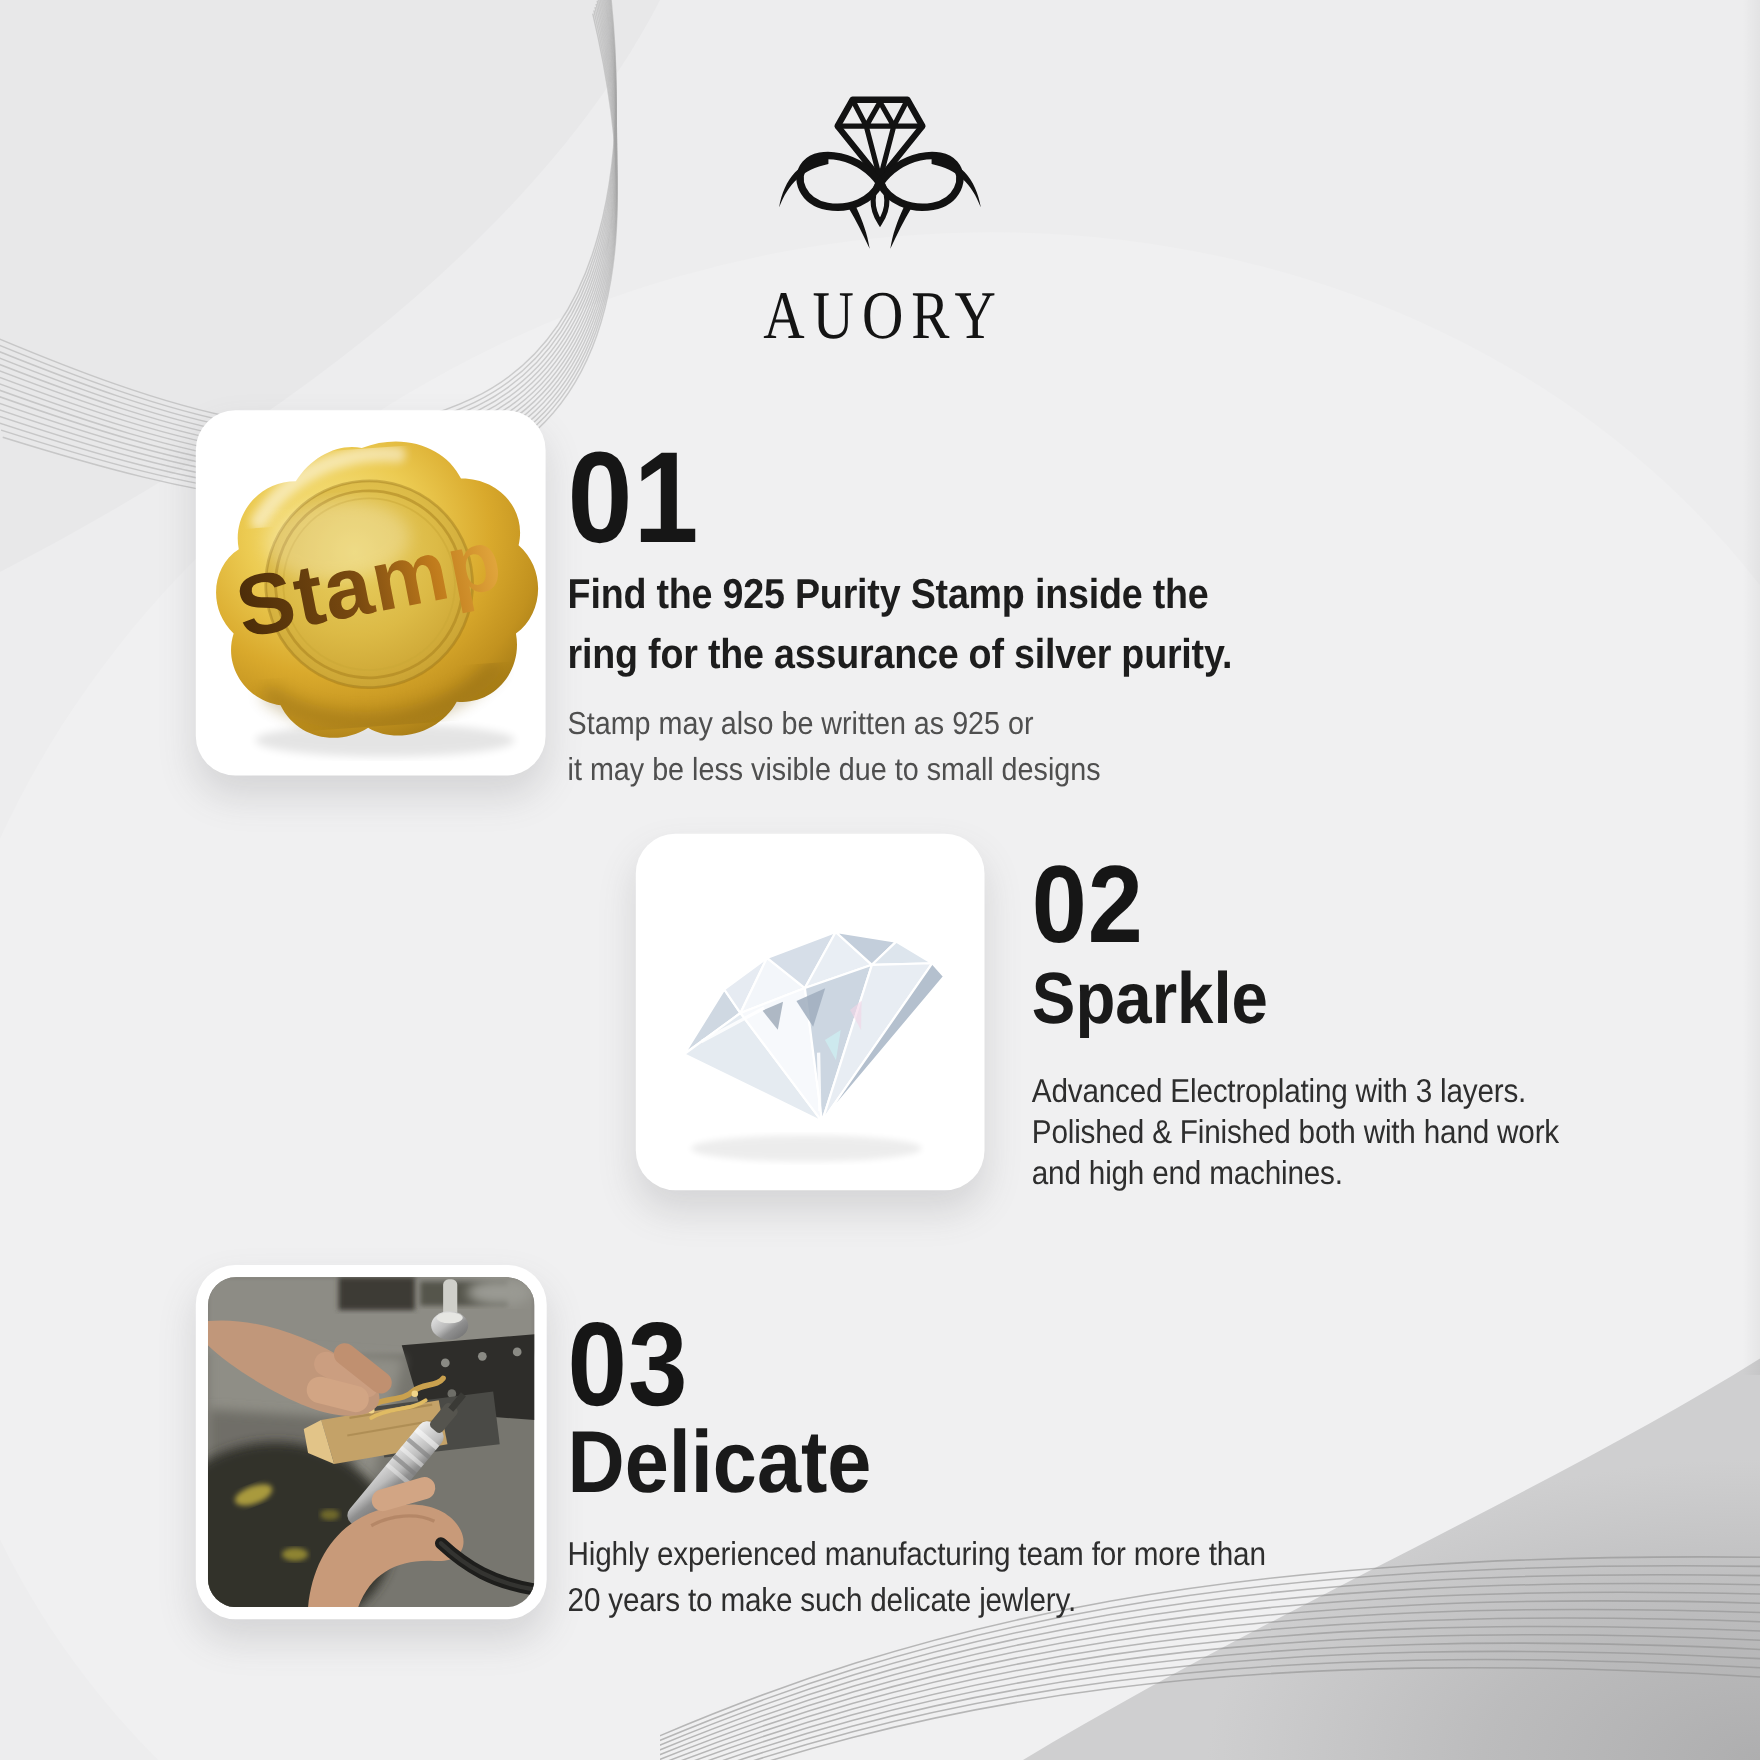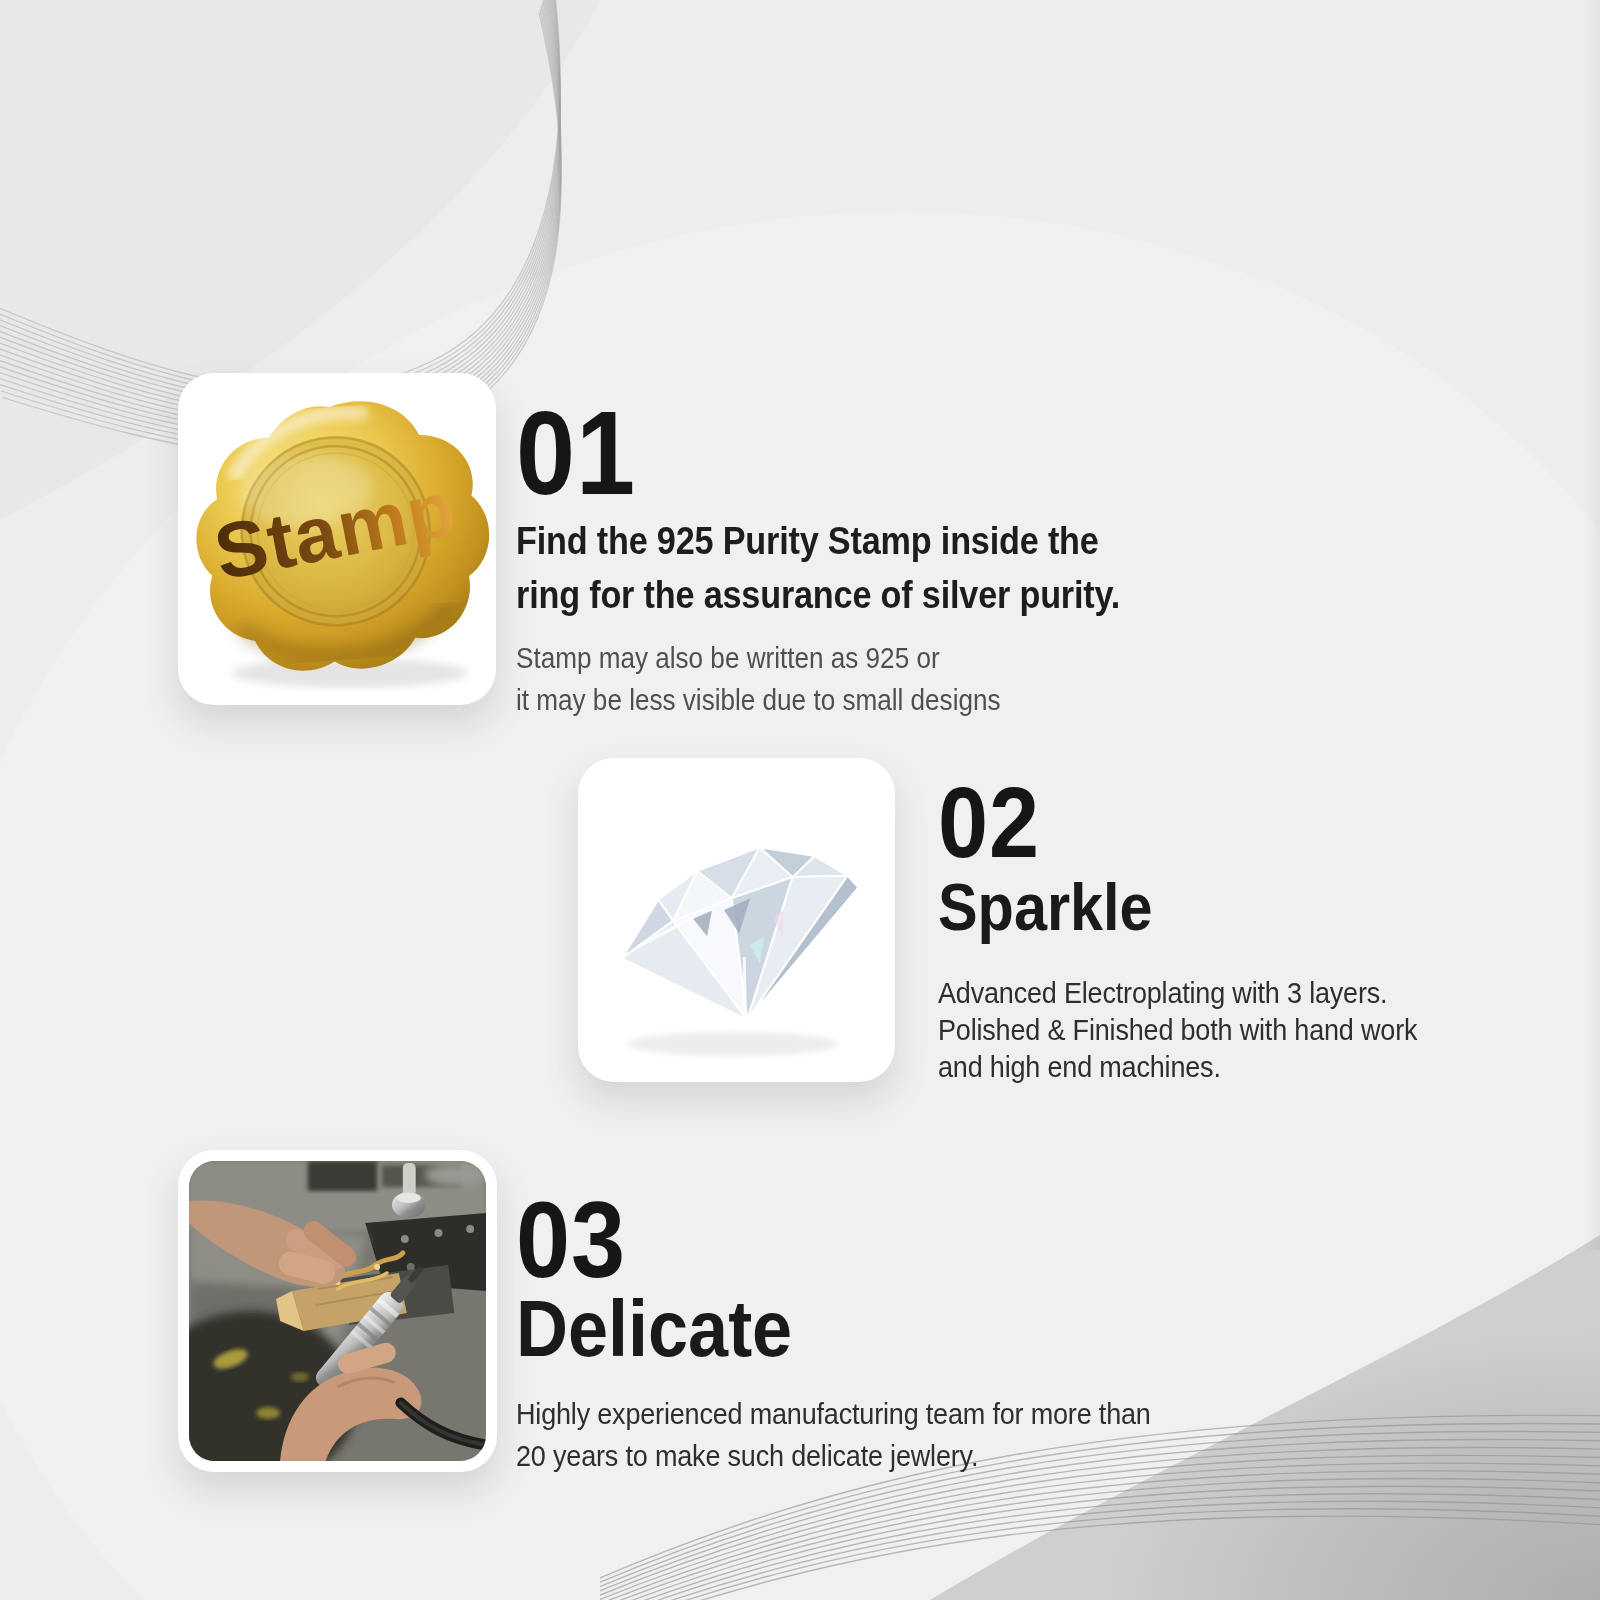--- a/index.html
+++ b/index.html
@@ -120,20 +120,36 @@
       <path class="wave-template" d="M-30 255 C 240 135 520 72 1030 80" fill="none" stroke="#909090" stroke-width="1.4" opacity="0.6" transform="translate(0 51) rotate(1.32 1030 80)"></path>
       <path class="wave-template" d="M-30 255 C 240 135 520 72 1030 80" fill="none" stroke="#909090" stroke-width="1.4" opacity="0.6" transform="translate(0 59.5) rotate(1.54 1030 80)"></path>
       <path class="wave-template" d="M-30 255 C 240 135 520 72 1030 80" fill="none" stroke="#909090" stroke-width="1.4" opacity="0.6" transform="translate(0 68) rotate(1.76 1030 80)"></path>
       <path class="wave-template" d="M-30 255 C 240 135 520 72 1030 80" fill="none" stroke="#909090" stroke-width="1.4" opacity="0.6" transform="translate(0 76.5) rotate(1.98 1030 80)"></path>
       <path class="wave-template" d="M-30 255 C 240 135 520 72 1030 80" fill="none" stroke="#909090" stroke-width="1.4" opacity="0.6" transform="translate(0 85) rotate(2.2 1030 80)"></path>
       <path class="wave-template" d="M-30 255 C 240 135 520 72 1030 80" fill="none" stroke="#909090" stroke-width="1.4" opacity="0.6" transform="translate(0 93.5) rotate(2.42 1030 80)"></path>
       <path class="wave-template" d="M-30 255 C 240 135 520 72 1030 80" fill="none" stroke="#909090" stroke-width="1.4" opacity="0.6" transform="translate(0 102) rotate(2.64 1030 80)"></path>
       <path class="wave-template" d="M-30 255 C 240 135 520 72 1030 80" fill="none" stroke="#909090" stroke-width="1.4" opacity="0.6" transform="translate(0 110.5) rotate(2.86 1030 80)"></path>
     </svg>
 
+  <div class="logo-wrap">
+    <svg class="logo-mark" viewBox="0 0 380 290">
+      <g stroke="#121212" fill="none" stroke-linejoin="round" stroke-linecap="round">
+        <path d="M142 12 L238 12 L264 58 L190 150 L116 58 Z" stroke-width="11"></path>
+        <path d="M116 58 L264 58 M142 12 L166 58 L190 16 L214 58 L238 12 M166 58 L190 150 M214 58 L190 150" stroke-width="9"></path>
+      </g>
+      <g id="halfFlourish">
+        <path d="M190 158 C 154 108 84 96 60 124 C 38 150 56 190 98 198 C 138 205 174 188 190 158" fill="none" stroke="#121212" stroke-width="13" stroke-linecap="round"></path>
+        <path d="M100 110 C 52 116 22 150 14 200 C 30 158 54 134 100 124 Z" fill="#121212"></path>
+        <path d="M148 198 C 160 224 168 246 172 272 C 160 246 148 222 136 202 Z" fill="#121212"></path>
+      </g>
+      <use href="#halfFlourish" transform="translate(380 0) scale(-1 1)"></use>
+      <path d="M190 152 C 205 173 207 200 190 226 C 173 200 175 173 190 152 Z" fill="none" stroke="#121212" stroke-width="9"></path>
+    </svg>
+    <div class="brand">AUORY</div>
+  </div>
 
   <section>
     <div class="card" id="card1">
       <svg viewBox="0 0 318 332">
         <defs>
           <radialGradient id="waxG" cx="38%" cy="30%" r="78%">
             <stop offset="0" stop-color="#f9e98e"></stop>
             <stop offset="0.35" stop-color="#eccb52"></stop>
             <stop offset="0.62" stop-color="#d9a92c"></stop>
             <stop offset="0.82" stop-color="#c2921f"></stop>

